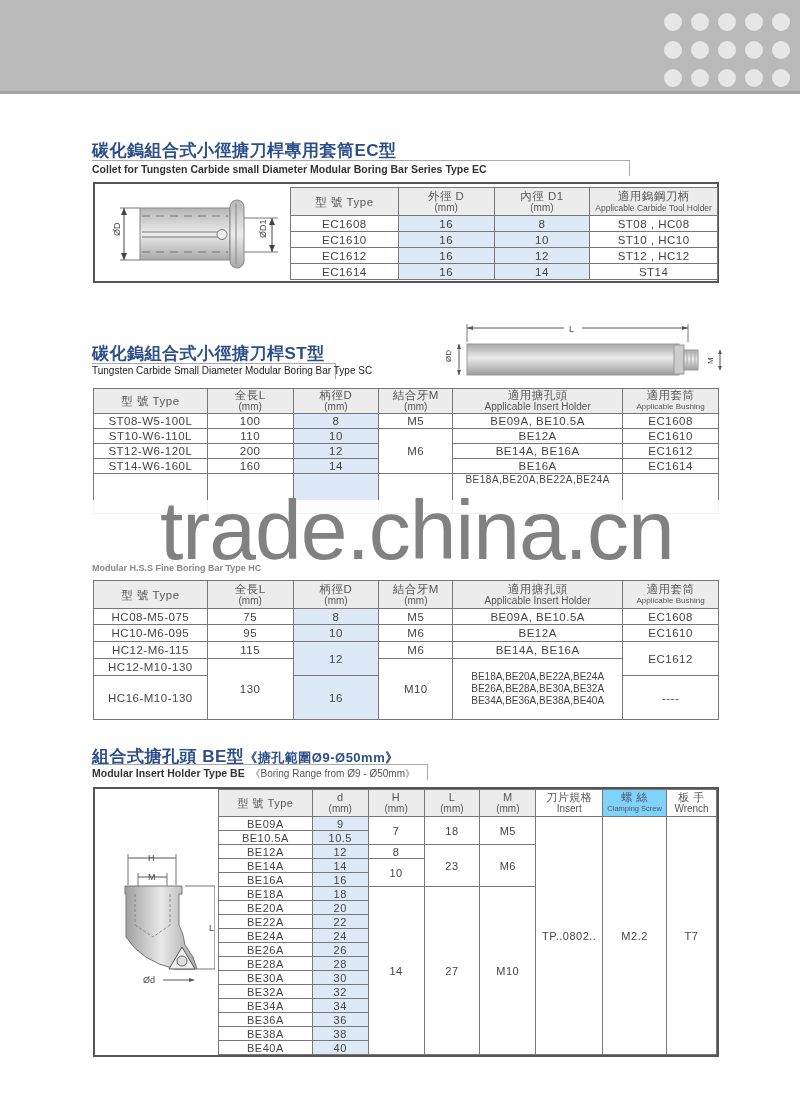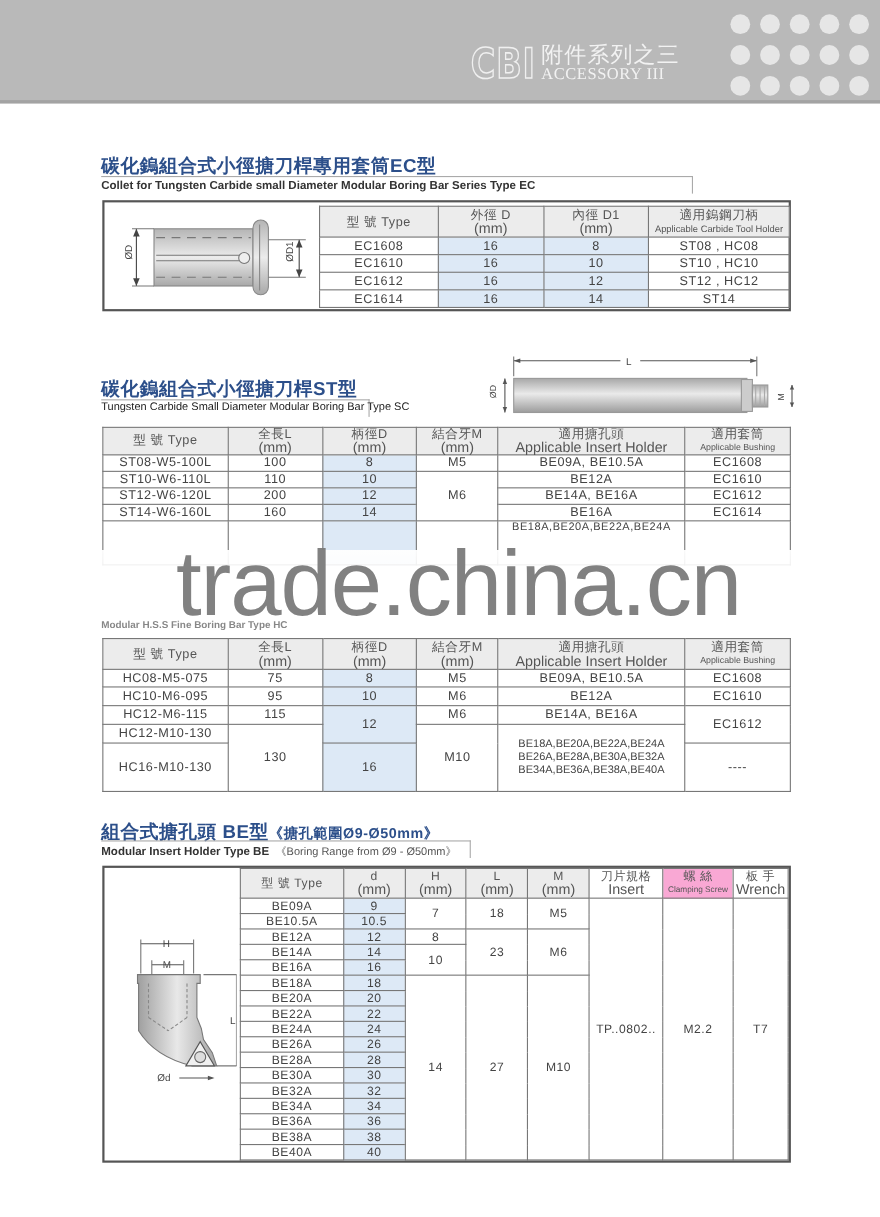--- a/index.html
+++ b/index.html
@@ -20,46 +20,39 @@
 
   
   .sec-title-cn { position: absolute; font-size: 17px; font-weight: bold; color: #2c4f8a; letter-spacing: 0.5px; white-space: nowrap; }
   .sec-title-en { position: absolute; font-size: 10.5px; font-weight: bold; color: #333; white-space: nowrap; }
   .title-box { position: absolute; border-top: 1px solid #aaa; border-right: 1px solid #aaa; }
 
   
   table { border-collapse: collapse; position: absolute; font-size: 11.5px; color: #444; }
   td, th { border: 1px solid #777; text-align: center; vertical-align: middle; font-weight: normal; letter-spacing: 0.5px; }
   th { background: #ececec; color: #555; line-height: 12px; }
-  th .sub { font-size: 13px; display: block; letter-spacing: 0; }
+  th .sub { font-size: 10px; display: block; letter-spacing: 0; }
   .blue { background: #dde9f6; }
   .outer { position: absolute; border: 2px solid #555; }
 
   
   .ec-frame { left: 93px; top: 182px; width: 626px; height: 101px; }
   
   .diagram { position: absolute; }
 
   
   .watermark { position: absolute; left: 160px; top: 488px; font-family: "Liberation Sans", sans-serif; font-size: 84px; color: #7b7b7b; letter-spacing: -1px; line-height: 84px; opacity: 0.95; }
   .wm-band { position: absolute; left: 84px; top: 500px; width: 640px; height: 62px;
              background: linear-gradient(to bottom, rgba(255,255,255,0.95), rgba(255,255,255,0.7)); }
   .hidden-caption { position: absolute; left: 92px; top: 563px; font-size: 9px; color: #555; font-weight: bold; white-space: nowrap; opacity: 0.7; }
 </style>
 </head>
 <body>
 
 <div class="header">
-  <div class="brand">
-    <span class="brand-logo">CBI</span>
-    <div class="brand-text">
-      <span class="brand-cn">附件系列之三</span>
-      <span class="brand-en">ACCESSORY III</span>
-    </div>
-  </div>
   <div class="dots">
     <span class="dot"></span>
       <span class="dot"></span>
       <span class="dot"></span>
       <span class="dot"></span>
       <span class="dot"></span>
     <span class="dot"></span>
       <span class="dot"></span>
       <span class="dot"></span>
       <span class="dot"></span>
@@ -365,21 +358,21 @@
       <col style="width:50px">
     </colgroup>
   <tbody>
       <tr style="height:27px;">
     <th><span>型 號 Type</span></th>
     <th><span>d</span><span class="sub">(mm)</span></th>
     <th><span>H</span><span class="sub">(mm)</span></th>
     <th><span>L</span><span class="sub">(mm)</span></th>
     <th><span>M</span><span class="sub">(mm)</span></th>
     <th style="background:#fff;"><span>刀片規格</span><span class="sub">Insert</span></th>
-    <th style="background:#f9a8d4;"><span>螺 絲</span><span class="sub" style="font-size:7.5px;">Clamping Screw</span></th>
+    <th style="background:#7dd3fc;"><span>螺 絲</span><span class="sub" style="font-size:7.5px;">Clamping Screw</span></th>
     <th style="background:#fff;"><span>板 手</span><span class="sub">Wrench</span></th>
   </tr>
   <tr style="height:14px;">
     <td>BE09A</td>
         <td class="blue">9</td>
     <td rowspan="2">7</td>
     <td rowspan="2">18</td>
     <td rowspan="2">M5</td>
     <td rowspan="17">TP..0802..</td>
     <td rowspan="17">M2.2</td>

